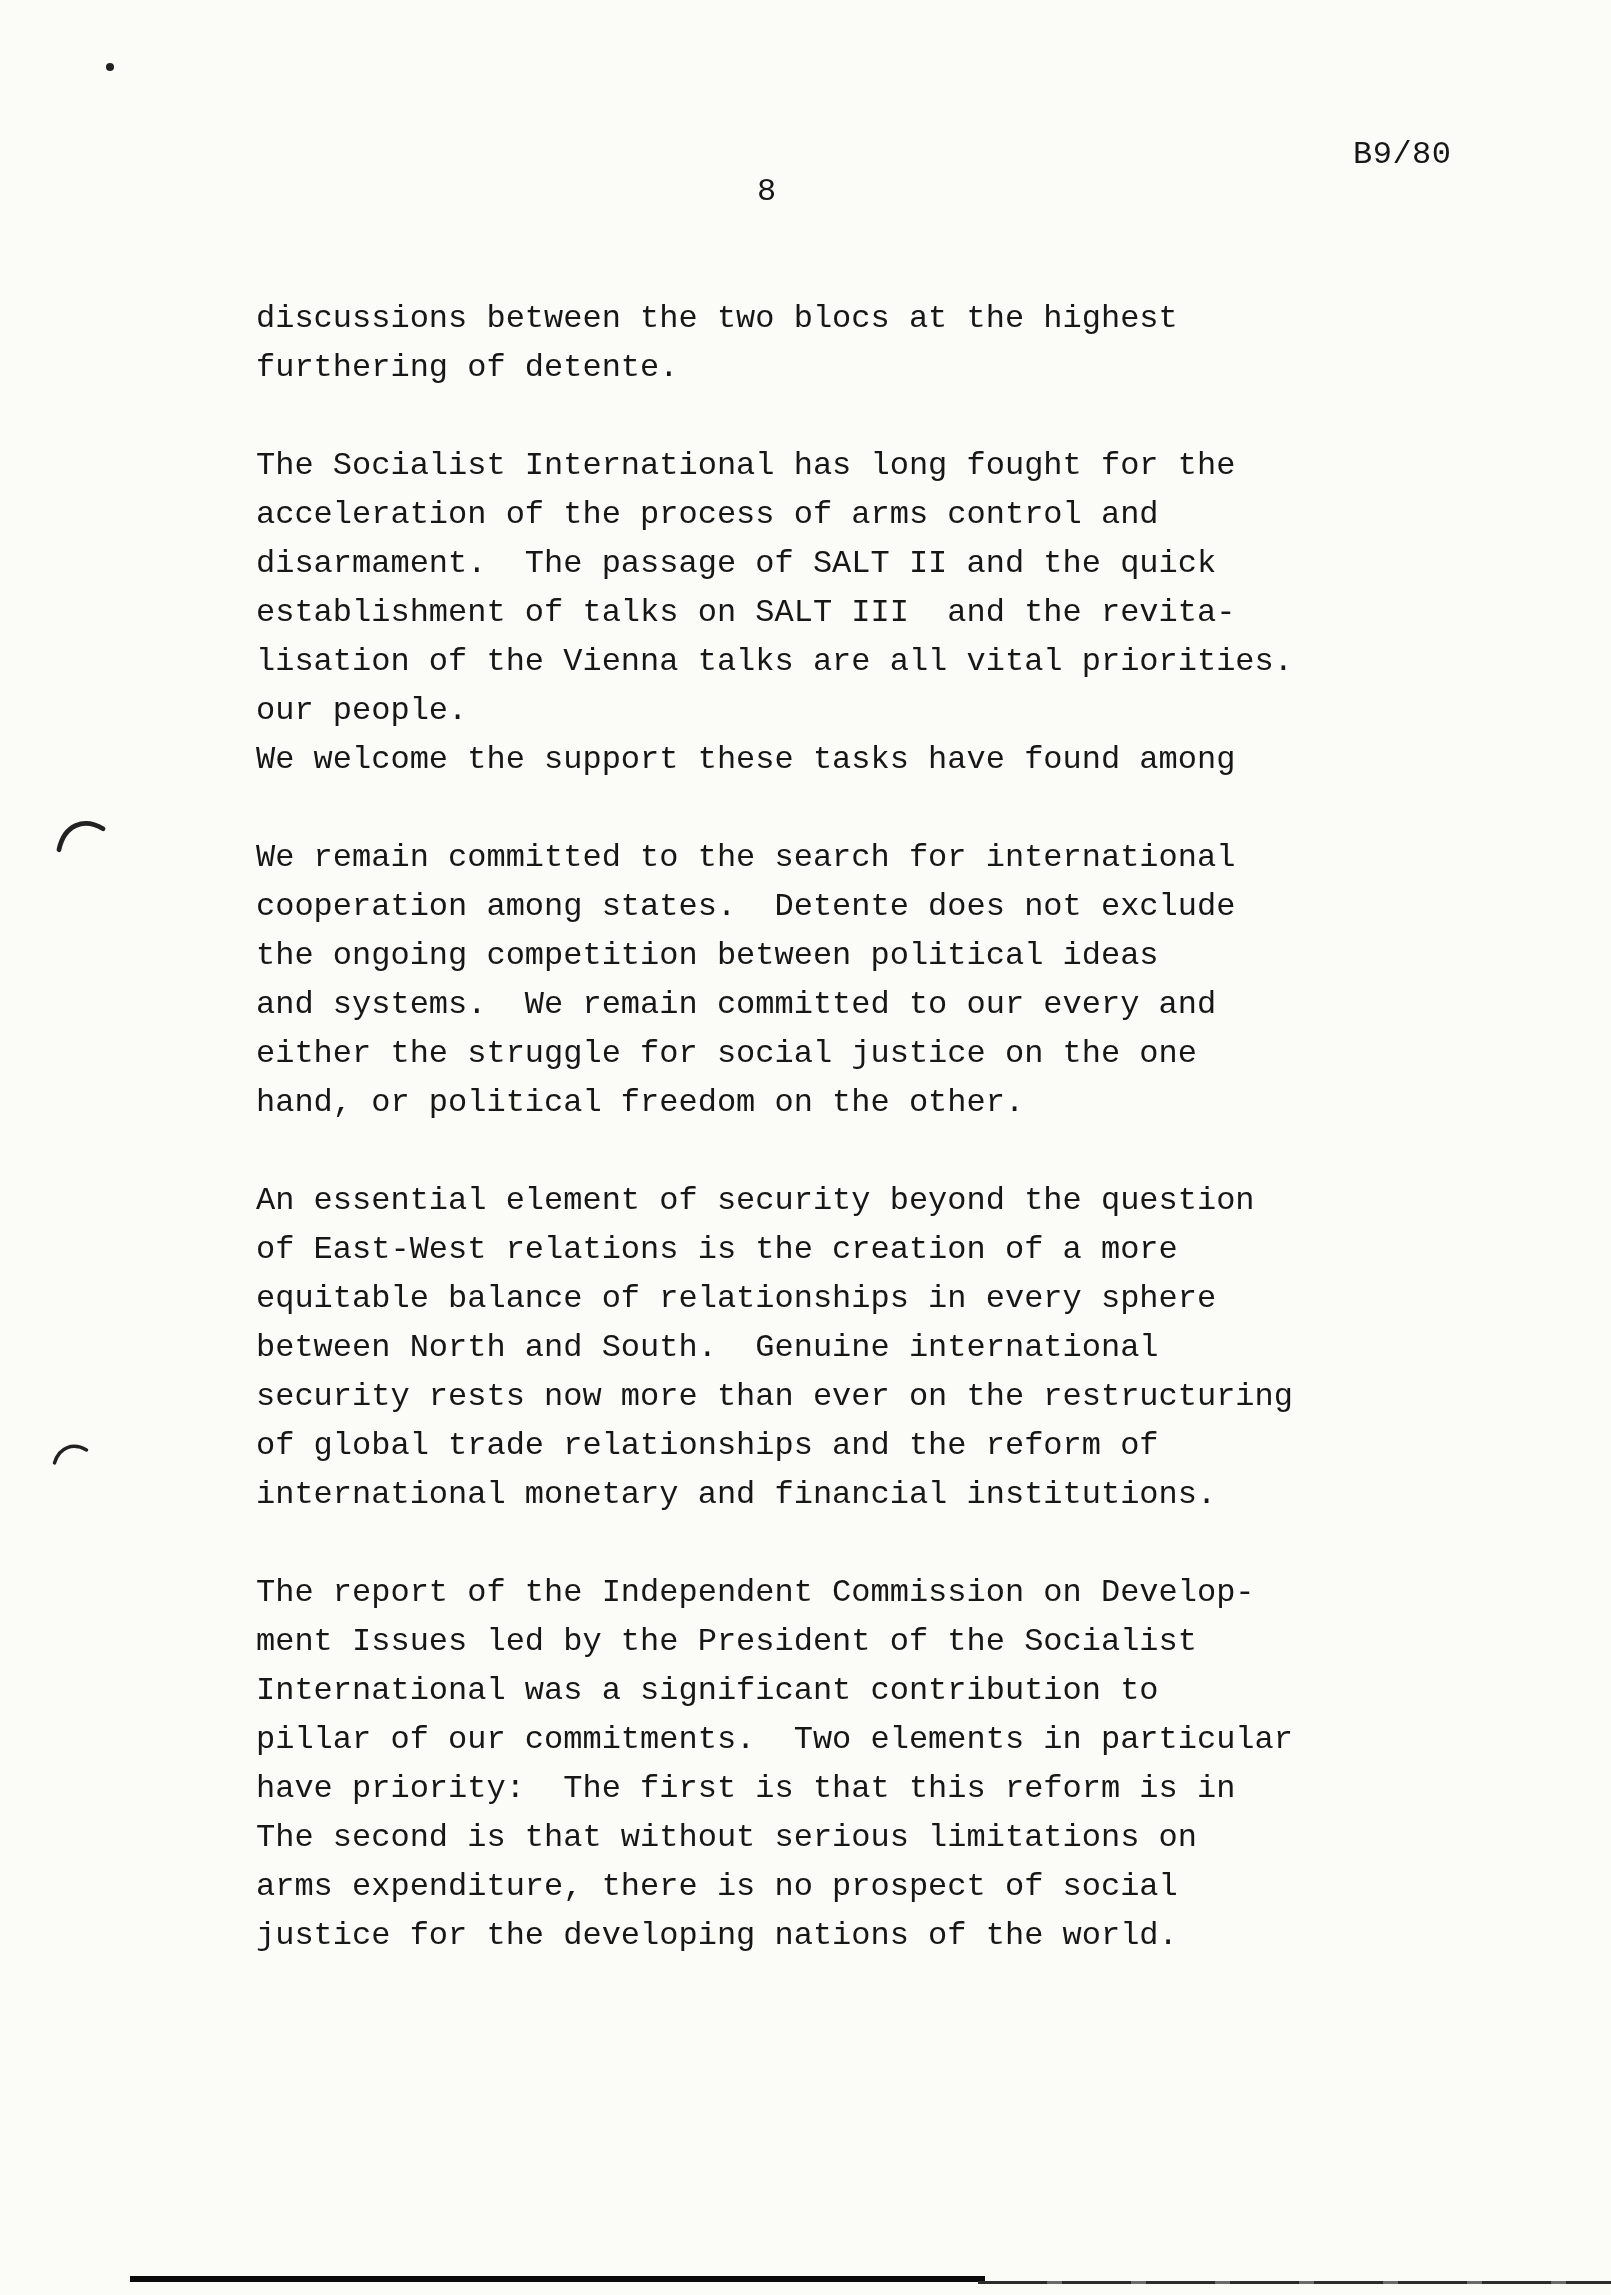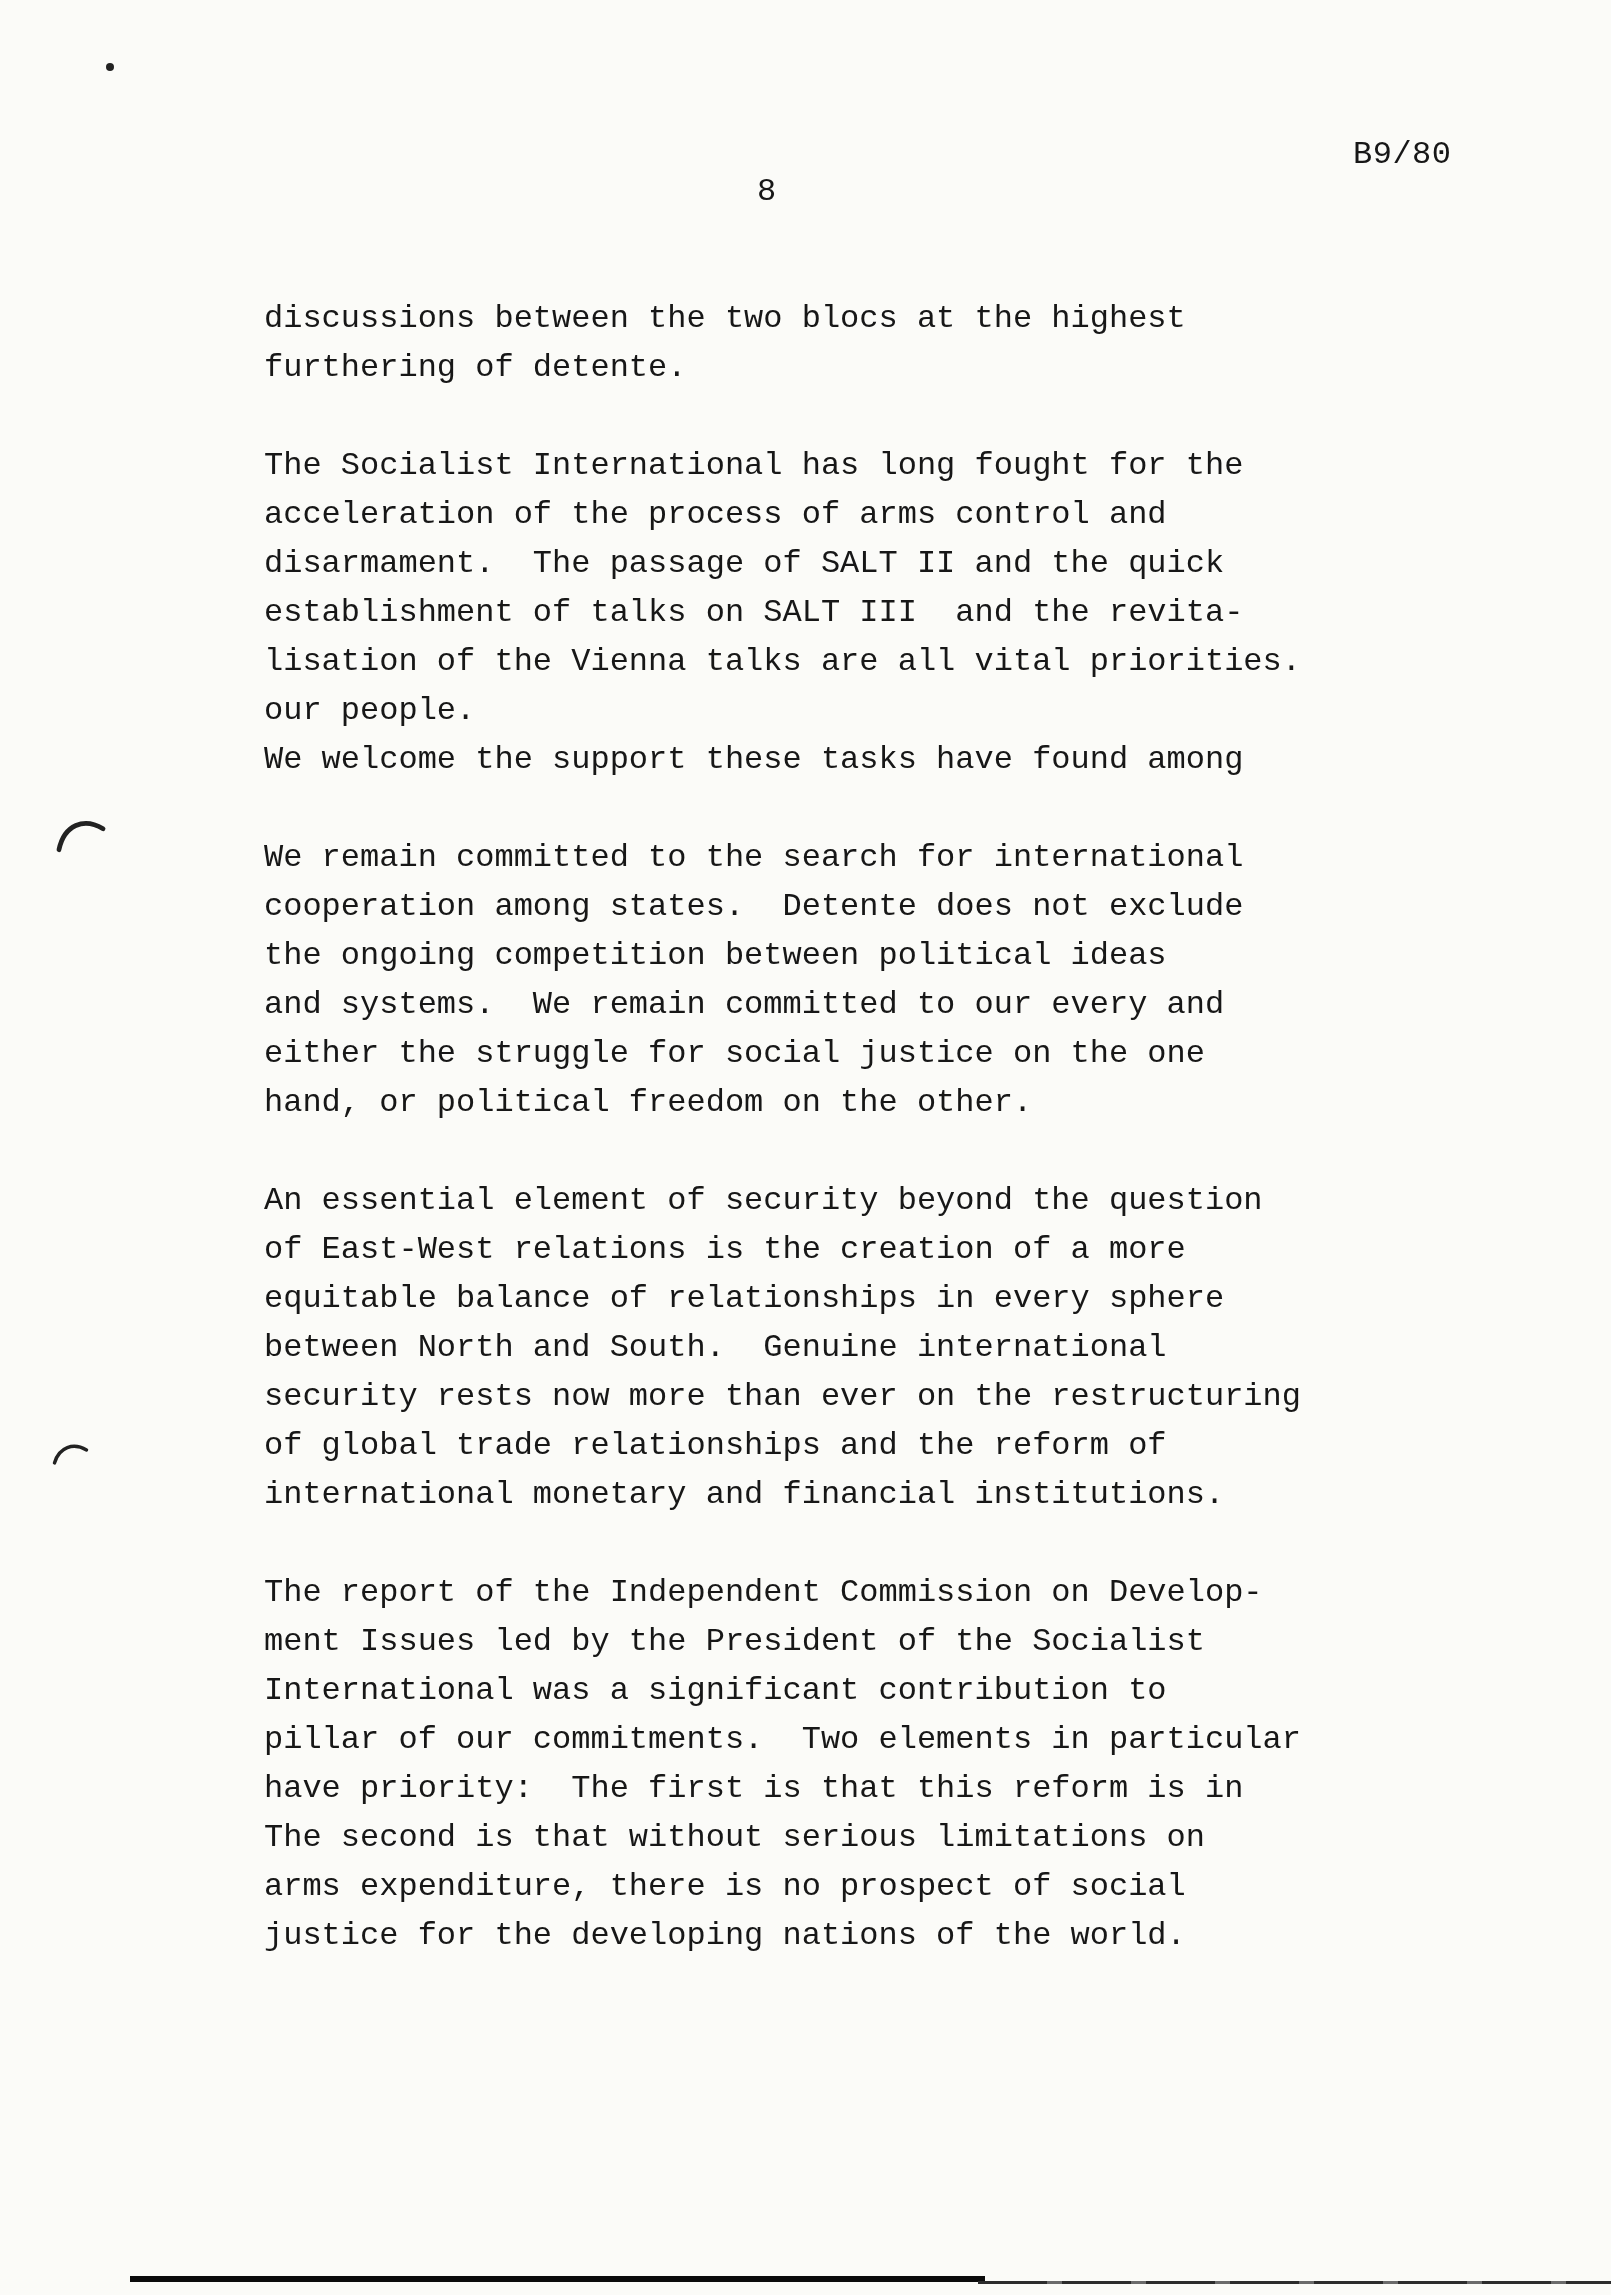--- a/index.html
+++ b/index.html
@@ -27,21 +27,21 @@
     margin-left: 31px;
   }
   .page-num {
     position: absolute;
     left: 757px;
     top: 173px;
     font-size: 32px;
   }
   .body-text {
     position: absolute;
-    left: 264px;
+    left: 256px;
     top: 294px;
     width: 1179px;
   }
   .paragraph {
     margin: 0 0 49px 0;
   }
   .text-line {
     font-size: 32px;
     line-height: 49px;
     white-space: pre;

